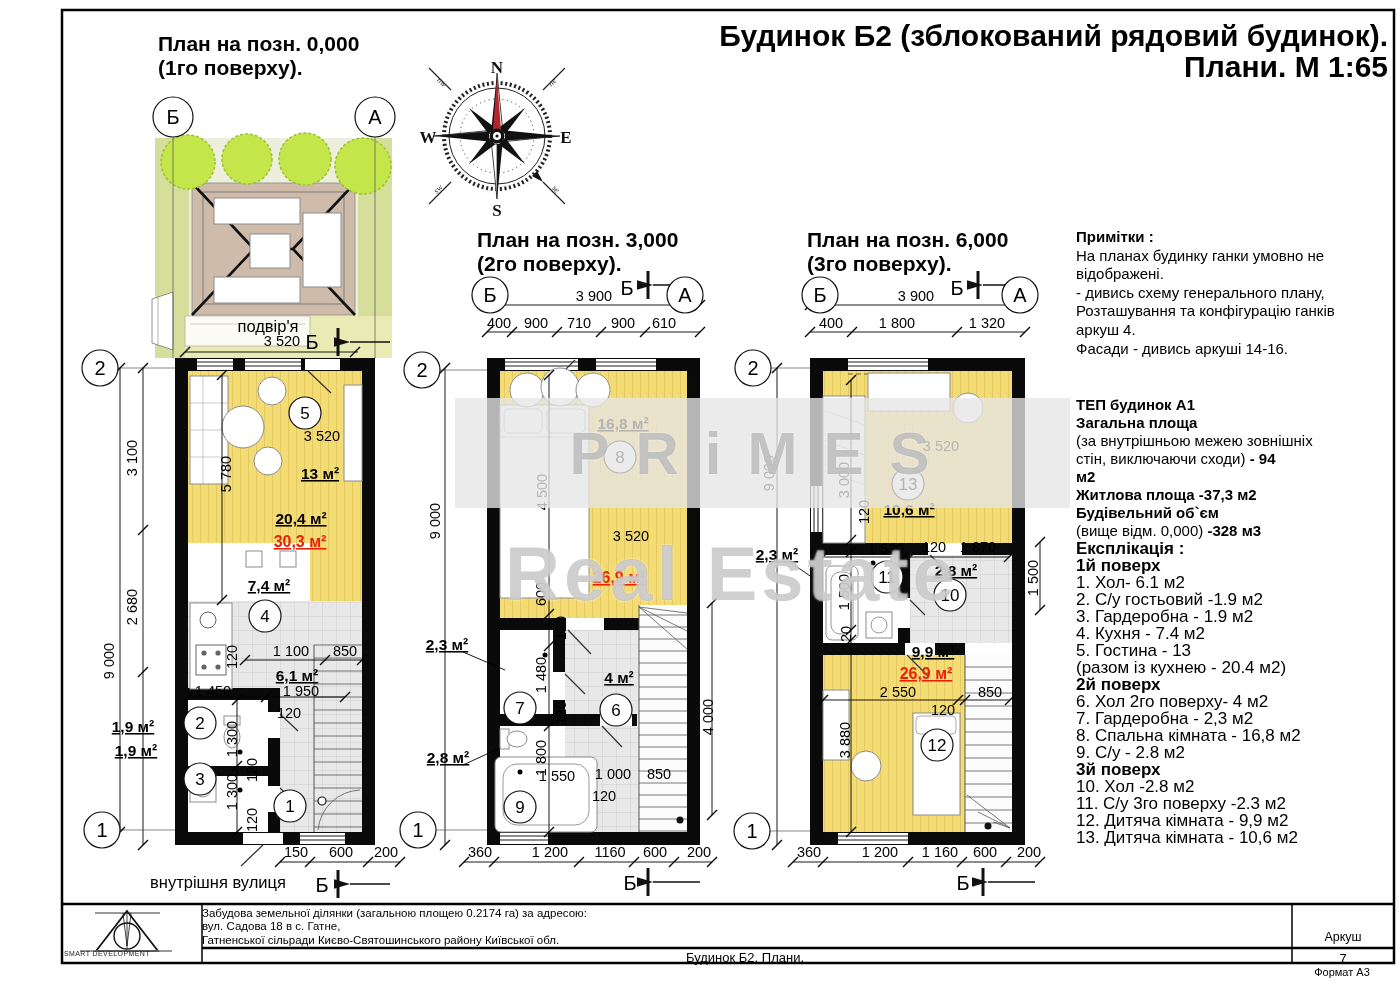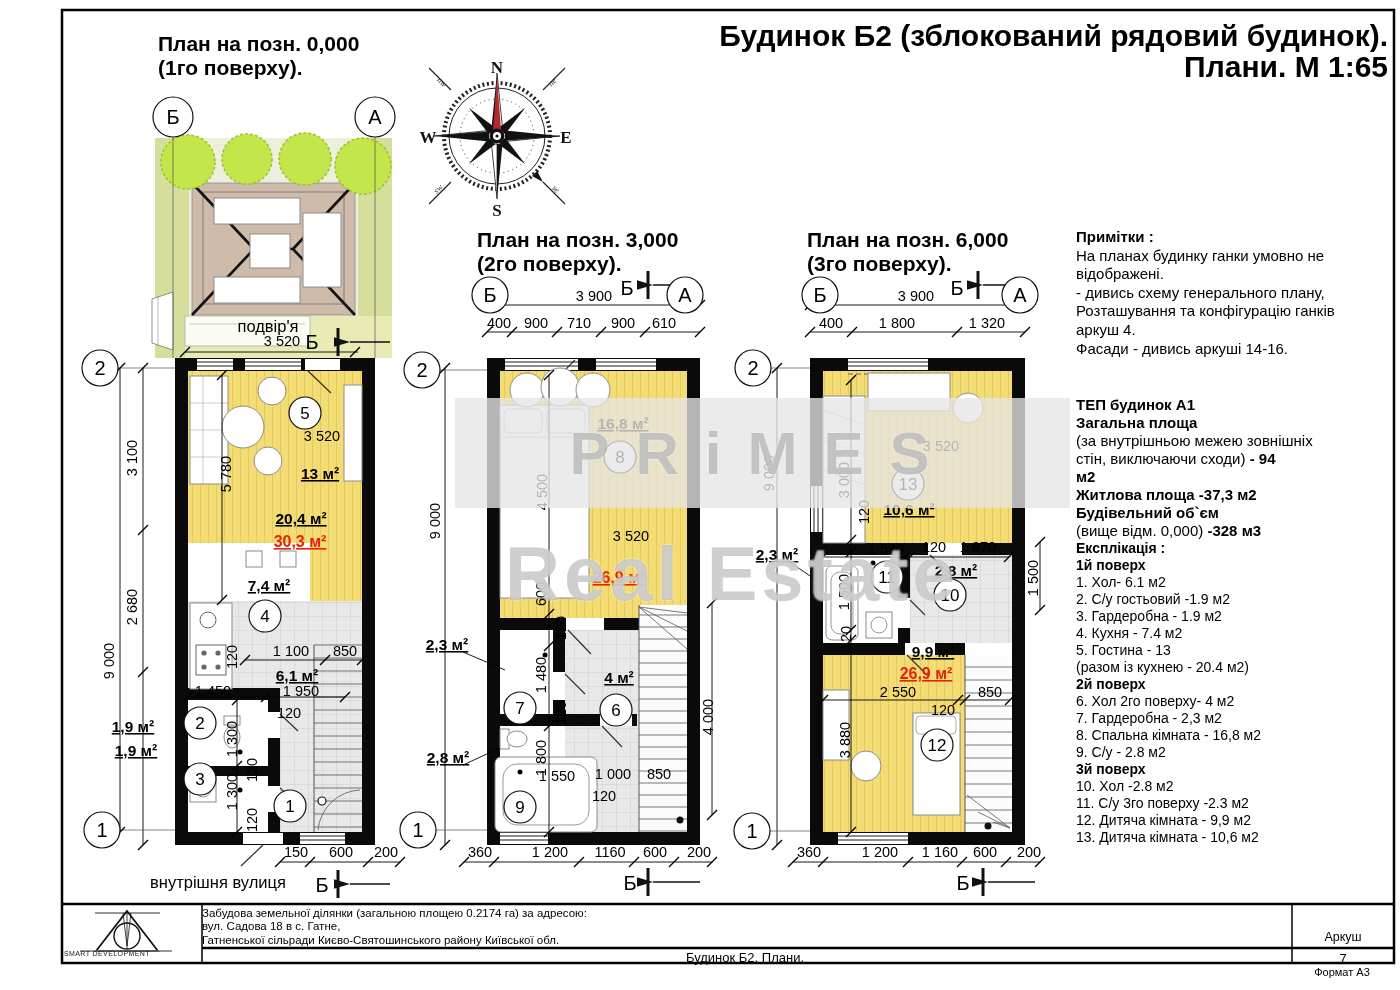--- a/index.html
+++ b/index.html
@@ -6,21 +6,21 @@
   .page{position:relative;width:1400px;height:990px;background:#fff;overflow:hidden;
         font-family:"Liberation Sans",sans-serif;color:#000;}
   .page svg{position:absolute;left:0;top:0;z-index:1;}
   .overlay{position:absolute;z-index:3;}
   
   .hdr{right:12px;top:20px;width:760px;text-align:right;font-weight:bold;font-size:30px;line-height:31px;}
   .plantitle{font-weight:bold;font-size:21px;line-height:24px;}
   
   .txt{font-size:15px;line-height:18.6px;width:312px;}
   .txt .b{font-weight:bold;}
-  .exp{font-size:14px;line-height:17px;}
+  .exp{font-size:17px;line-height:17px;}
   
   .wmband{position:absolute;left:455px;top:398px;width:615px;height:110px;z-index:2;
           background:rgba(229,229,229,0.78);display:flex;align-items:center;justify-content:center;
           font-weight:bold;font-size:60px;letter-spacing:26px;color:rgba(150,150,150,0.55);
           text-shadow:0 0 2px rgba(255,255,255,.8);white-space:nowrap;overflow:hidden;}
   .wm2{position:absolute;left:505px;top:530px;width:460px;z-index:2;font-weight:bold;font-size:76px;
        letter-spacing:4px;color:rgba(148,148,148,0.45);text-shadow:0 0 2px rgba(255,255,255,.9);white-space:nowrap;}
   
   .tb-addr{left:202px;top:907px;width:1090px;font-size:11.5px;line-height:13.4px;}
   .tb-doc{left:200px;top:950px;width:1090px;text-align:center;font-size:13px;}

